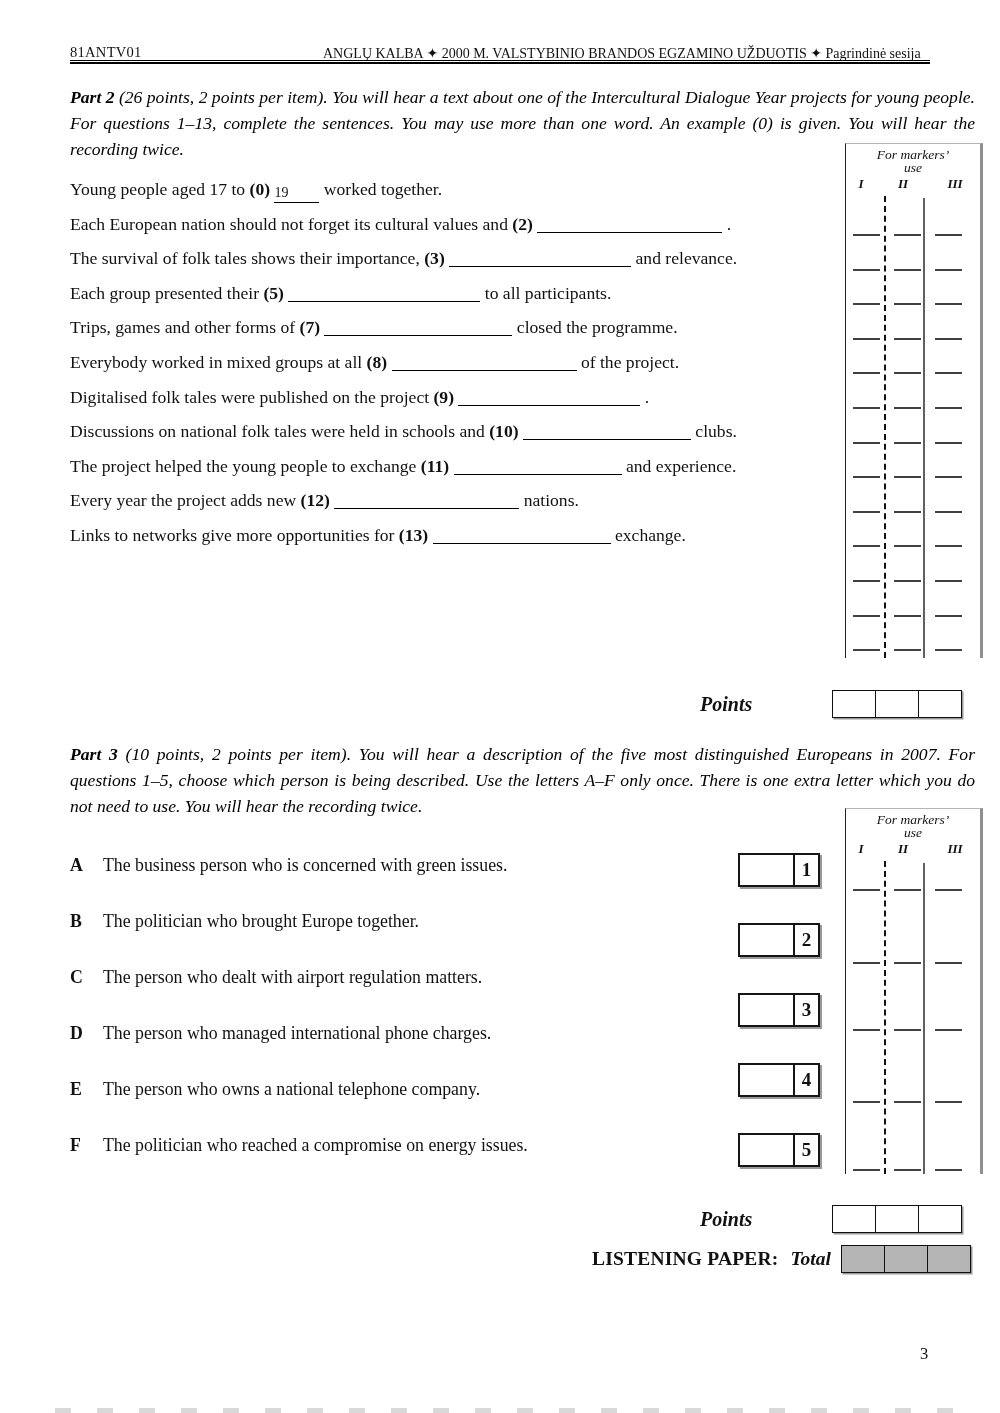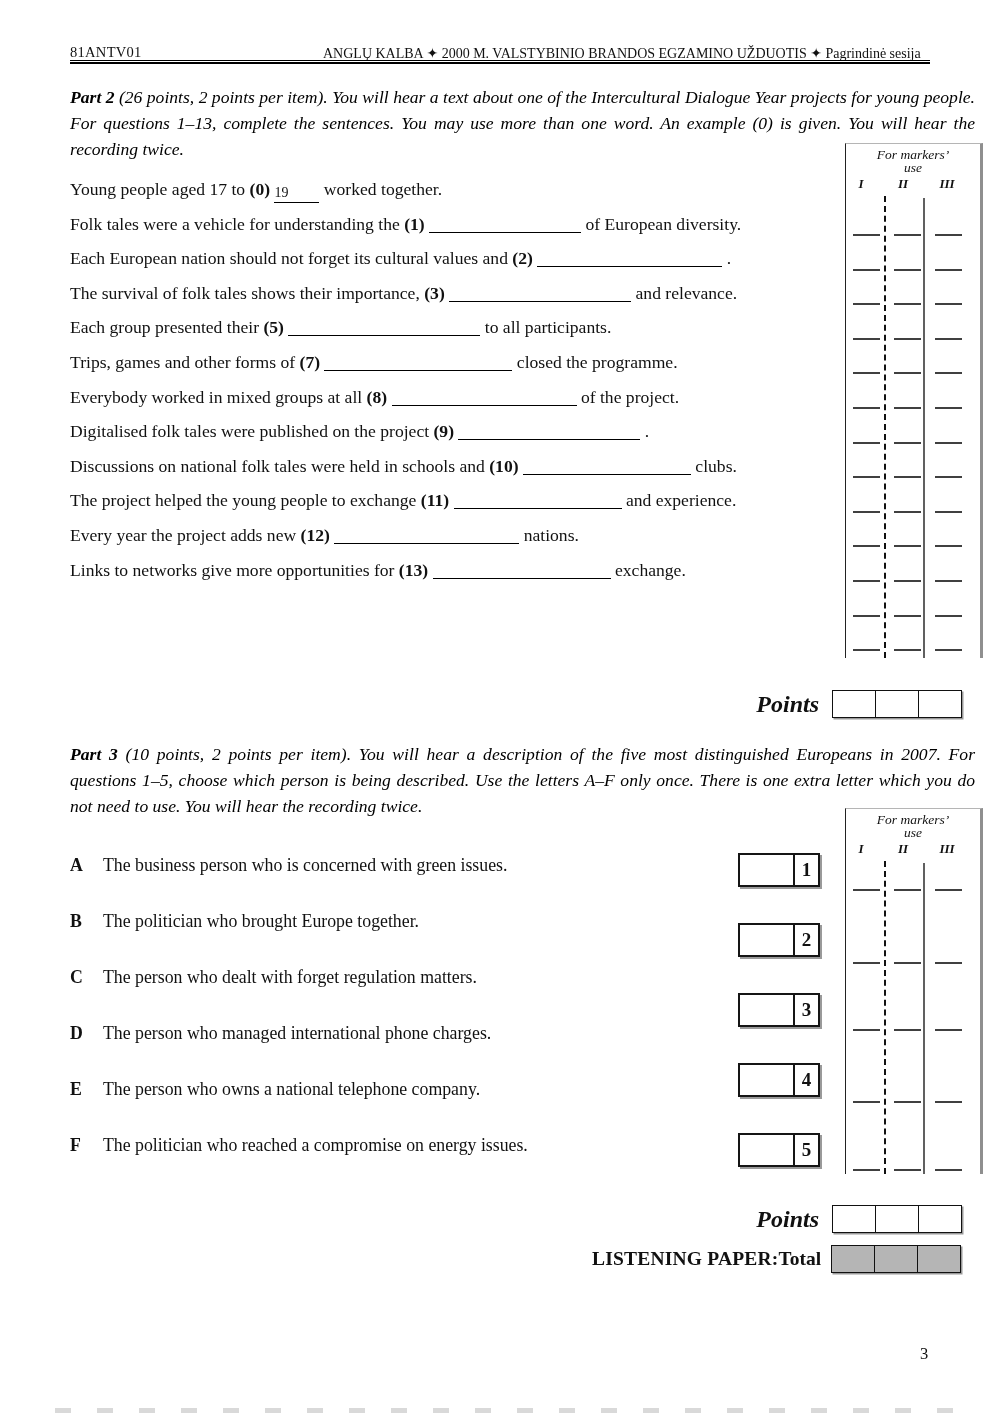--- a/index.html
+++ b/index.html
@@ -31,31 +31,31 @@
   .markers-box{position:absolute;left:845px;width:138px;
                border-left:1.5px solid #222;border-right:3px solid #8f8f8f;border-top:1px solid #b5b5b5}
   #part2-markers{top:143px;height:515px}
   #part3-markers{top:808px;height:366px}
   .mk-t1{text-align:center;font-style:italic;font-size:13.5px;padding-top:3px}
   .mk-t2{text-align:center;font-style:italic;font-size:13.5px;margin-top:-3px}
   .mk-cols{position:relative;height:18px;font-size:13px;font-weight:bold;font-style:italic}
   .mk-col{position:absolute;text-align:center}
   .mk-c1{left:0;width:30px}
   .mk-c2{left:38px;width:38px}
-  .mk-c3{left:80px;width:42px}
+  .mk-c3{left:88px;width:42px}
   .mk-vdash{position:absolute;left:38px;top:52px;bottom:0;border-left:2px dashed #111}
   .mk-vsolid{position:absolute;left:77px;top:54px;bottom:0;border-left:2px solid #606060}
   .mk-dash{position:absolute;width:27px;border-top:2px solid #404040}
 
   
   .points-row{position:absolute;left:700px;display:flex;align-items:center}
   #points-part2{top:690px}
   #points-part3{top:1205px}
-  .points-label{width:132px;text-align:right;font-weight:bold;font-style:italic;
-                font-size:24px;padding-right:13px}
+  .points-label{width:132px;font-weight:bold;font-style:italic;
+                font-size:20px;padding-right:13px}
   .cellbox{display:flex;width:130px;height:28px;border:1.5px solid #111;
            box-shadow:1.5px 1.5px 0 #999;background:#fff}
   .cellbox .cell{flex:1;border-left:1px solid #111}
   .cellbox .cell:first-child{border-left:none}
   .cellbox.gray{background:#b5b5b5}
 
   
   .options{position:absolute;left:70px;top:855px;width:660px}
   .option-row{height:56px;font-size:17.8px;display:flex}
   .opt-letter{width:33px;font-weight:bold}
@@ -63,41 +63,40 @@
   
   .ansbox{position:absolute;left:738px;width:82px;height:34px;display:flex;
           border:2px solid #151515;background:#fff;box-shadow:2px 2px 0 #9a9a9a}
   .ansbox .acell{flex:1;border-right:2px solid #151515}
   .ansbox .anum{width:23px;display:flex;align-items:center;justify-content:center;
                 font-weight:bold;font-size:19px}
 
   
   .total-row{position:absolute;left:592px;top:1245px;display:flex;align-items:center}
   .total-row .lp{font-weight:bold;font-size:19.5px;letter-spacing:.2px}
-  .total-row .tt{font-weight:bold;font-size:19.5px;}
+  .total-row .tt{font-weight:bold;font-style:italic;font-size:19.5px;margin-left:12px}
   .total-row .cellbox{margin-left:10px}
 
   .page-num{position:absolute;left:920px;top:1344px;font-size:16.5px}
   .cutoff{position:absolute;left:55px;right:35px;bottom:0;height:5px;opacity:.15;
           background:repeating-linear-gradient(90deg,#000 0 16px,transparent 16px 42px)}
 </style>
 </head>
 <body>
 
 <div class="page">
 
   <span class="hdr-code">81ANTV01</span>
   <span class="hdr-title">ANGLŲ KALBA ✦ 2000 M. VALSTYBINIO BRANDOS EGZAMINO UŽDUOTIS ✦ Pagrindinė sesija</span>
   <div class="hdr-rule"></div>
 
   <p class="intro" id="part2-intro"><b>Part 2</b> <span>(26 points, 2 points per item). You will hear a text about one of the Intercultural Dialogue Year projects for young people. For questions 1–13, complete the sentences. You may use more than one word. An example (0) is given. You will hear the recording twice.</span></p>
 
   <div class="rows" id="part2-rows">
       <div class="sentence-row"><span>Young people aged 17 to</span><b> (0) </b><span class="blank answered" style="width: 45px;">19</span><span> worked together.</span></div>
-      <div class="sentence-row"><span>Folk tales were a vehicle for understanding the</span><b> (1) </b><span class="blank" style="width: 152px;"></span><span> of European diversity.</span></div>
       <div class="sentence-row"><span>Each European nation should not forget its cultural values and</span><b> (2) </b><span class="blank" style="width: 185px;"></span><span> .</span></div>
       <div class="sentence-row"><span>The survival of folk tales shows their importance,</span><b> (3) </b><span class="blank" style="width: 182px;"></span><span> and relevance.</span></div>
       <div class="sentence-row"><span>Each group presented their</span><b> (5) </b><span class="blank" style="width: 192px;"></span><span> to all participants.</span></div>
       <div class="sentence-row"><span>Trips, games and other forms of</span><b> (7) </b><span class="blank" style="width: 188px;"></span><span> closed the programme.</span></div>
       <div class="sentence-row"><span>Everybody worked in mixed groups at all</span><b> (8) </b><span class="blank" style="width: 185px;"></span><span> of the project.</span></div>
       <div class="sentence-row"><span>Digitalised folk tales were published on the project</span><b> (9) </b><span class="blank" style="width: 182px;"></span><span> .</span></div>
       <div class="sentence-row"><span>Discussions on national folk tales were held in schools and</span><b> (10) </b><span class="blank" style="width: 168px;"></span><span> clubs.</span></div>
       <div class="sentence-row"><span>The project helped the young people to exchange</span><b> (11) </b><span class="blank" style="width: 168px;"></span><span> and experience.</span></div>
       <div class="sentence-row"><span>Every year the project adds new</span><b> (12) </b><span class="blank" style="width: 185px;"></span><span> nations.</span></div>
       <div class="sentence-row"><span>Links to networks give more opportunities for</span><b> (13) </b><span class="blank" style="width: 178px;"></span><span> exchange.</span></div>
@@ -196,21 +195,21 @@
       <div class="option-row">
         <span class="opt-letter">A</span>
         <span>The business person who is concerned with green issues.</span>
       </div>
       <div class="option-row">
         <span class="opt-letter">B</span>
         <span>The politician who brought Europe together.</span>
       </div>
       <div class="option-row">
         <span class="opt-letter">C</span>
-        <span>The person who dealt with forget regulation matters.</span>
+        <span>The person who dealt with airport regulation matters.</span>
       </div>
       <div class="option-row">
         <span class="opt-letter">D</span>
         <span>The person who managed international phone charges.</span>
       </div>
       <div class="option-row">
         <span class="opt-letter">E</span>
         <span>The person who owns a national telephone company.</span>
       </div>
       <div class="option-row">

